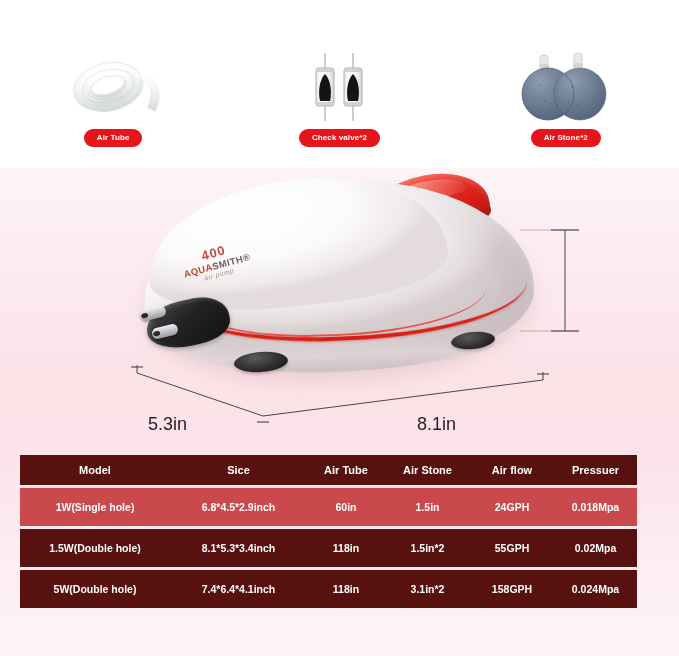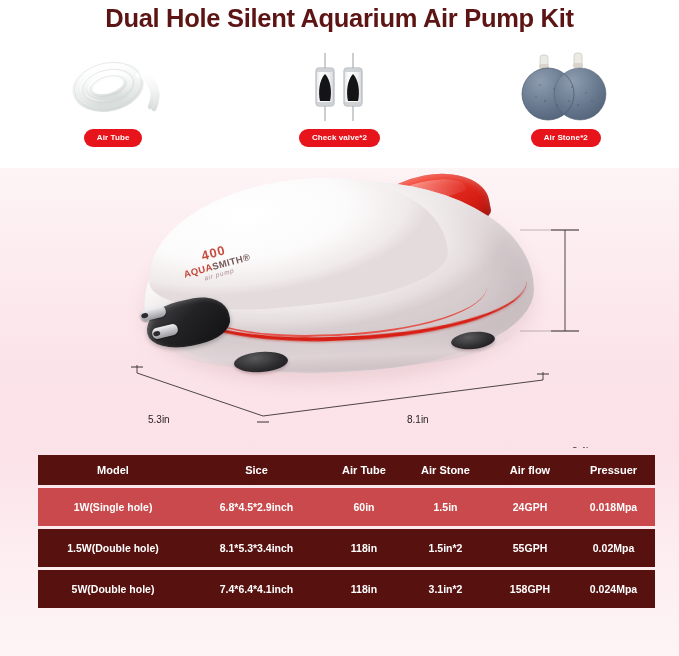--- a/index.html
+++ b/index.html
@@ -65,27 +65,27 @@
     width:679px; height:280px;
     background:linear-gradient(180deg,#fdf4f6 0%, #fcebef 35%, #fbe4e9 70%, #fbe2e8 100%);
     overflow:hidden;
   }
 
   
   .dims-svg { position:absolute; left:0; top:0; width:679px; height:280px; }
 
   .dim-label {
     position:absolute;
-    font-size:10px;
+    font-size:18px;
     color:#2a2320;
     font-family:"Liberation Sans", sans-serif;
     white-space:nowrap;
   }
   .dim-h { left:572px; top:278px; }
-  .dim-w { left:407px; top:246px; }
+  .dim-w { left:417px; top:246px; }
   .dim-d { left:148px; top:246px; }
 
   
   .pump-wrap {
     position:absolute;
     left:128px; top:8px;
     width:420px; height:216px;
   }
   .pump-body {
     position:absolute;
@@ -213,21 +213,21 @@
   .logo-sub {
     font-size:6.5px; color:#a98a8a; letter-spacing:0.7px; margin-top:1px;
     font-style:italic;
   }
 
   
   .table-zone {
     position:absolute; left:0; top:448px;
     width:679px; height:208px;
     background:linear-gradient(180deg,#fbe2e8 0%, #fdeef1 55%, #fdf4f6 100%);
-    padding:4px 36px 0 38px;
+    padding:4px 36px 0 20px;
   }
   table {
     width:607px;
     border-collapse:separate;
     border-spacing:0 3px;
     table-layout:fixed;
   }
   th, td {
     text-align:center;
     font-size:10.5px;
@@ -250,21 +250,20 @@
   col.c-flow  { width:84px; }
   col.c-press { width:83px; }
 </style>
 </head>
 <body>
 
 <div class="page">
 
   <div class="top-band">
 
-    <div class="title">Dual Hole Silent Aquarium Air Pump Kit</div>
 
     <div class="accessories">
 
       <div class="acc">
         <div class="acc-art">
           <svg width="110" height="76" viewBox="0 0 110 76">
             <defs>
               <linearGradient id="tubeG" x1="0" y1="0" x2="0" y2="1">
                 <stop offset="0%" stop-color="#ffffff"></stop>
                 <stop offset="48%" stop-color="#f2f4f3"></stop>

